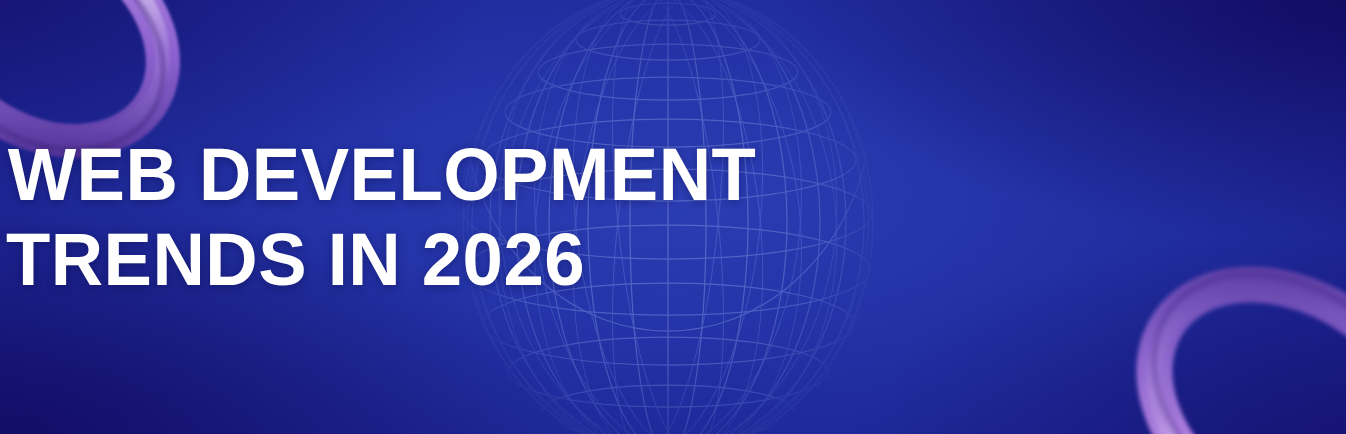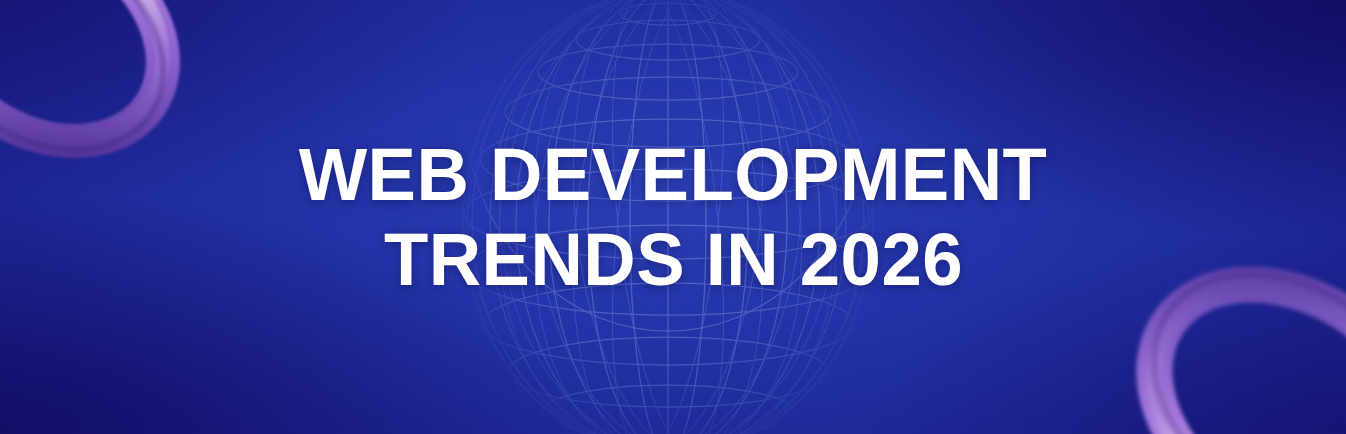--- a/index.html
+++ b/index.html
@@ -70,21 +70,21 @@
 
   
   .headline {
     position: absolute;
     left: 0;
     top: 0;
     width: 1346px;
     height: 434px;
     display: flex;
     flex-direction: column;
-    align-items: center;
+    align-items: flex-start;
     justify-content: center;
     gap: 6px;
   }
   .headline-line {
     color: #ffffff;
     font-family: "Liberation Sans", sans-serif;
     font-weight: 700;
     text-transform: uppercase;
     letter-spacing: 0.5px;
     white-space: nowrap;

